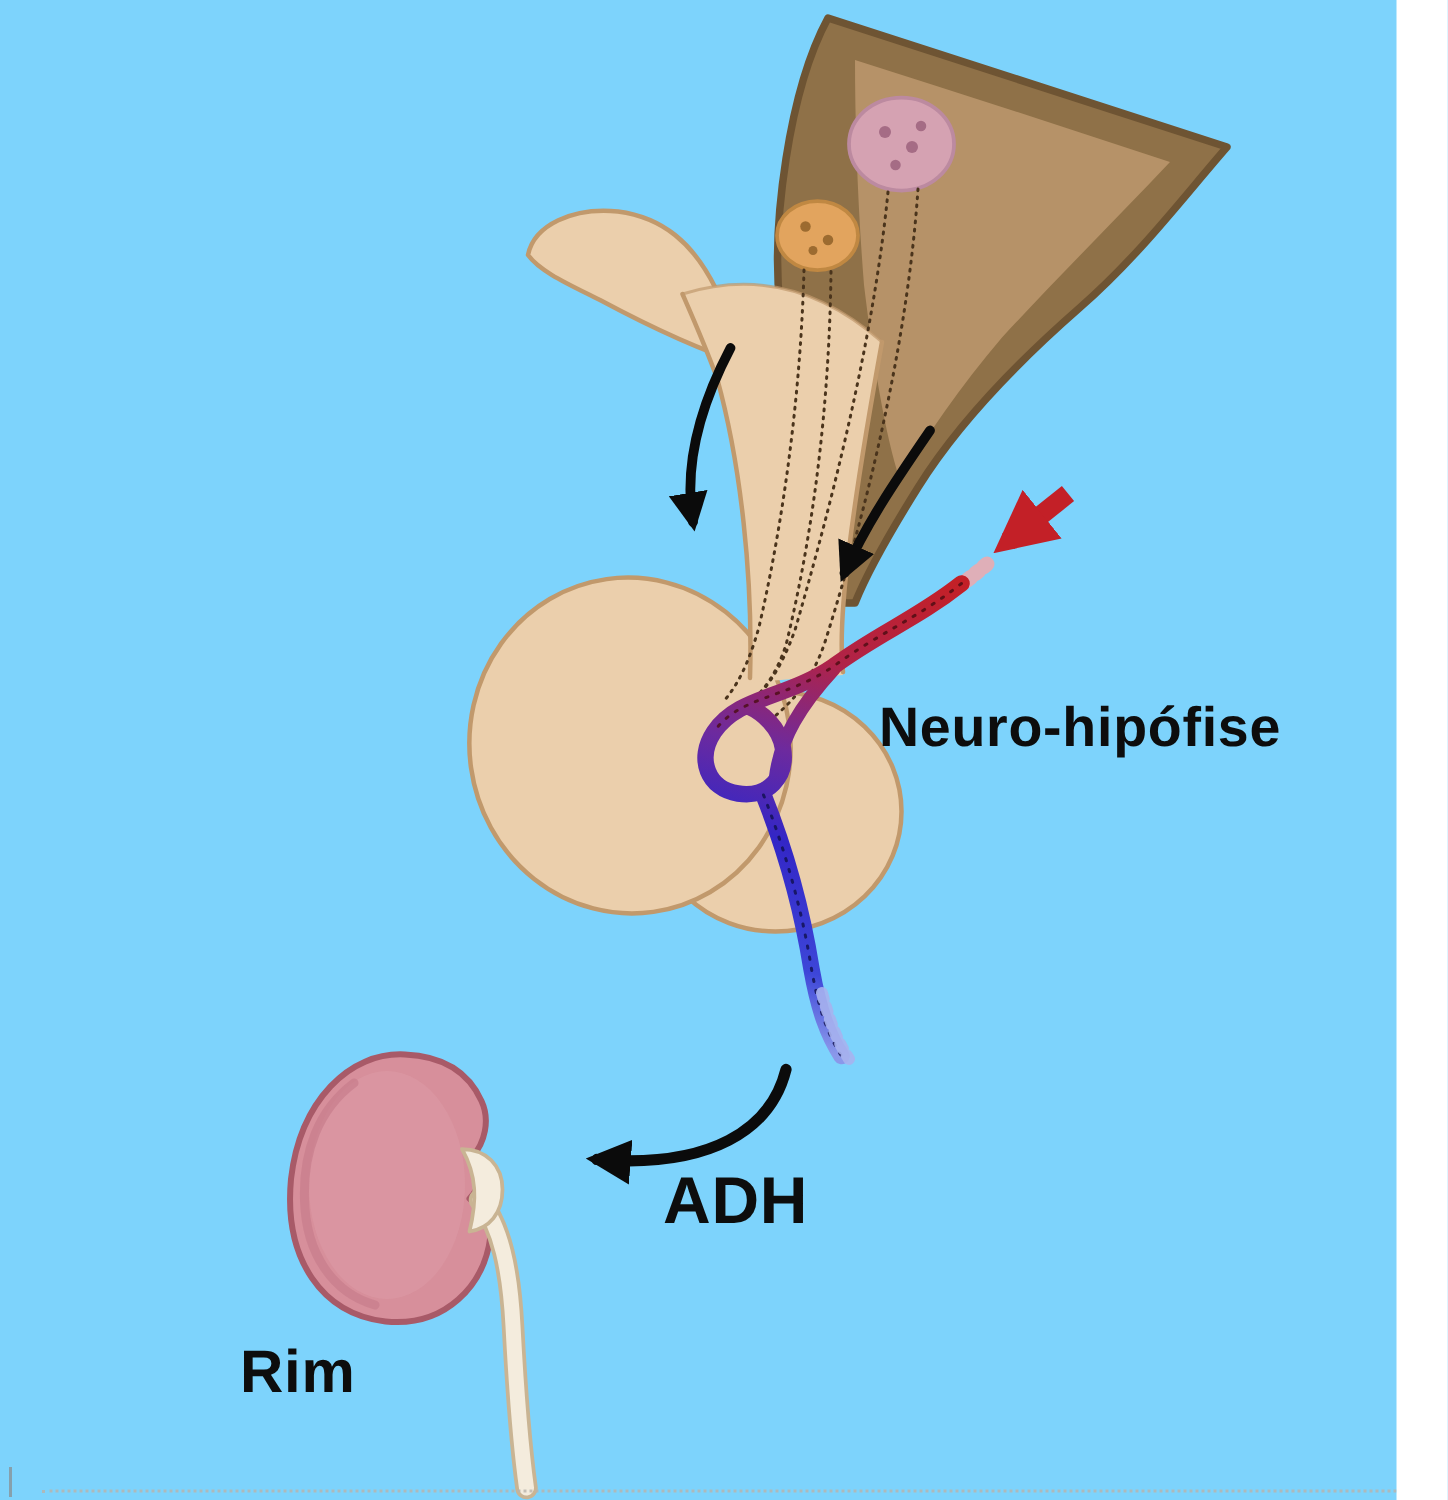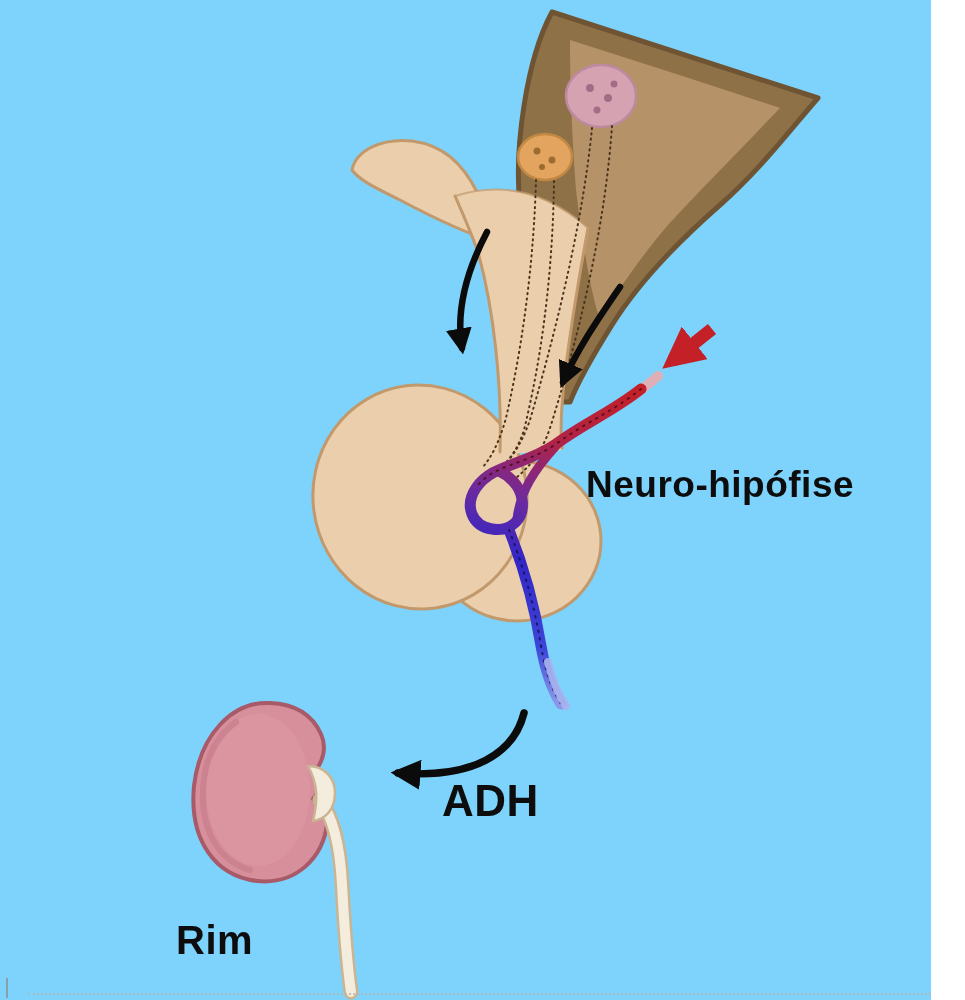--- a/index.html
+++ b/index.html
@@ -23,21 +23,21 @@
   .label {
     position: absolute;
     font-family: "Liberation Sans", sans-serif;
     font-weight: bold;
     color: #0d0d0d;
     white-space: nowrap;
     letter-spacing: 0.5px;
   }
   #label-neuro { left: 586px; top: 464px; font-size: 37px; }
   #label-adh   { left: 442px; top: 776px; font-size: 44px; }
-  #label-rim   { left: 176px; top: 893px; font-size: 40px; margin-top: 25px; }
+  #label-rim   { left: 160px; top: 893px; font-size: 40px; }
 
   #bottom-dots {
     position: absolute;
     left: 28px;
     right: 0px;
     bottom: 5px;
     height: 0;
     border-top: 2px dotted #b9b3ac;
     opacity: 0.8;
   }

